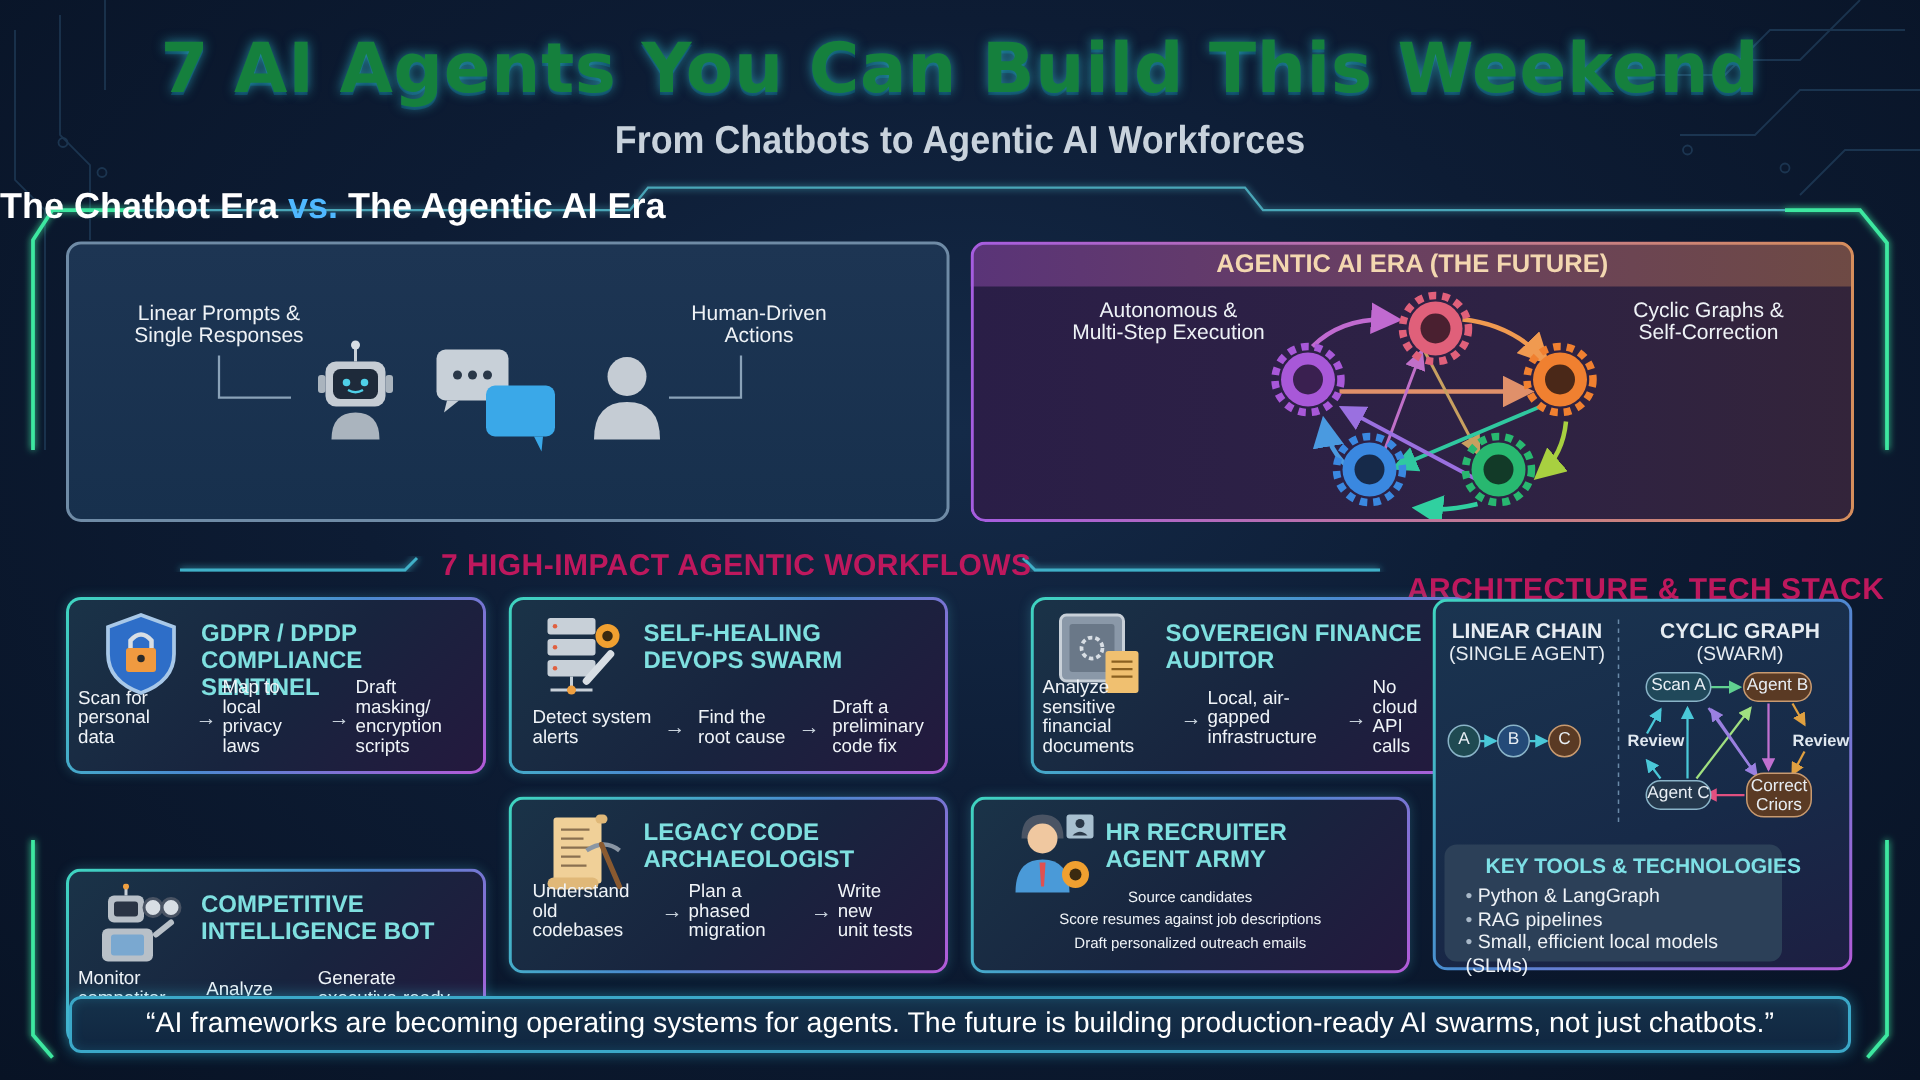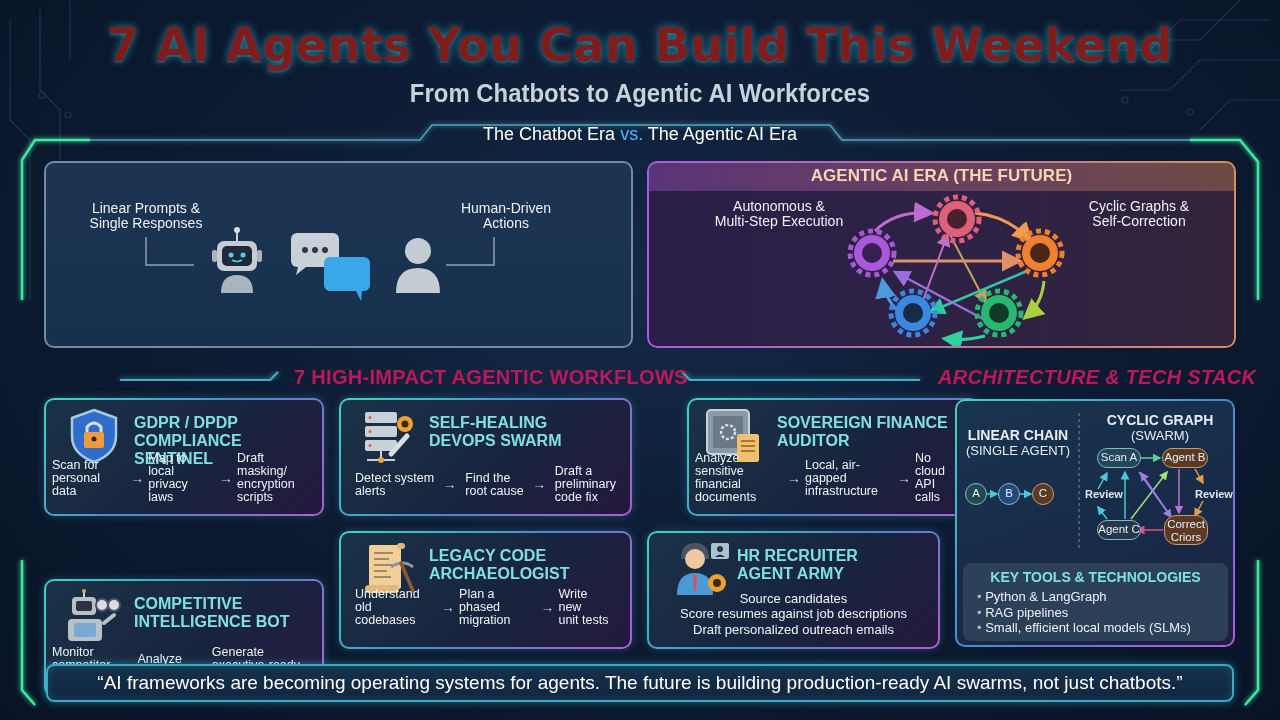--- a/index.html
+++ b/index.html
@@ -7,32 +7,32 @@
   body {
     background: radial-gradient(ellipse at 50% 40%, #142a48 0%, #0d1c34 45%, #081325 100%);
     font-family: "Liberation Sans", sans-serif;
     color: #e8eef5;
     position: relative;
   }
   .circuit { position: absolute; inset: 0; pointer-events: none; opacity: 0.35; }
   .title {
     position: absolute; top: 18px; left: 0; width: 1280px; text-align: center;
     font-family: "DejaVu Sans", sans-serif; font-weight: bold; font-size: 46px;
-    color: #7f1d1d; letter-spacing: 0.5px;
+    color: #15803d; letter-spacing: 0.5px;
     text-shadow: 0 0 8px rgba(60,220,240,0.55), 0 2px 0 #0a3a55;
   }
   .subtitle {
     position: absolute; top: 78px; left: 0; width: 1280px; text-align: center;
     font-family: "Liberation Sans", sans-serif; font-weight: bold; font-size: 26px;
     color: #c8d2dc; transform: scaleX(0.92);
   }
   .frame { position: absolute; inset: 0; pointer-events: none; }
   .era-title {
-    position: absolute; top: 124px; left: 0; width: 1280px; text-align: center;
-    font-weight: normal; font-size: 18px; color: #ffffff;
+    position: absolute; top: 124px; left: 0; width: 1280px; text-align: left;
+    font-weight: bold; font-size: 24px; color: #ffffff;
   }
   .era-title .vs { color: #4fb8ff; }
 
   .panel { position: absolute; border-radius: 10px; overflow: hidden; }
   .panel-past {
     left: 44px; top: 161px; width: 589px; height: 187px;
     border: 2px solid #6f8ba6; background: linear-gradient(180deg, #1d3553 0%, #17304d 100%);
   }
   .panel-future-border {
     position: absolute; left: 647px; top: 161px; width: 589px; height: 187px;
@@ -68,38 +68,38 @@
   .card-icon { position: absolute; left: 18px; top: 8px; width: 60px; height: 56px; }
   .steps {
     position: absolute; left: 6px; right: 6px; bottom: 10px; display: flex;
     align-items: center; justify-content: space-between; font-size: 12.5px; line-height: 13px;
     color: #f0f4f8;
   }
   .steps .step { flex: 0 1 auto; }
   .steps .arrow { color: #c8d2dc; font-size: 14px; padding: 0 4px; }
   .hr-lines {
     position: absolute; left: 0; right: 0; bottom: 10px; text-align: center;
-    font-size: 13px; line-height: 15.5px; color: #f0f4f8;
+    font-size: 10px; line-height: 15.5px; color: #f0f4f8;
   }
 
   .arch-panel {
     position: absolute; left: 955px; top: 399px; width: 280px; height: 248px;
     border-radius: 10px; border: 2px solid transparent;
     background:
       linear-gradient(160deg,#1a3450 0%,#172a48 60%,#1d1f42 100%) padding-box,
       linear-gradient(135deg,#3fd6c0 0%,#4a8ad0 50%,#b45ad8 100%) border-box;
   }
   .arch-sub { position: absolute; font-size: 13px; line-height: 15px; text-align: center; color: #e6ecf2; }
   .arch-sub b { font-size: 14px; }
   .node {
     position: absolute; border-radius: 12px; font-size: 11.5px; text-align: center;
     color: #e8eef4; border: 1.5px solid #8ab4c8;
   }
   .tools-box {
-    position: absolute; left: 963px; top: 563px; width: 265px; height: 78px;
+    position: absolute; left: 963px; top: 563px; width: 225px; height: 78px;
     border-radius: 8px; background: #2c4058;
   }
   .tools-title { position: absolute; left: 0; width: 265px; top: 6px; text-align: center; font-weight: bold; font-size: 14px; color: #7ee0e6; }
   .tools-list { position: absolute; left: 14px; top: 26px; font-size: 13px; line-height: 15.5px; color: #eef2f6; list-style: none; }
   .tools-list li::before { content: "• "; color: #a8b8c8; }
 
   .quote-bar {
     position: absolute; left: 46px; top: 664px; width: 1188px; height: 38px;
     border-radius: 8px; border: 2px solid #3ba8c8;
     background: linear-gradient(180deg,#15314a,#102640);
@@ -253,21 +253,21 @@
     <g>
         <circle cx="266" cy="152" r="18" fill="#3a88e0"></circle>
         <circle cx="266" cy="152" r="10" fill="#162a4a"></circle>
         <circle cx="266" cy="152" r="22" fill="none" stroke="#3a88e0" stroke-width="5" stroke-dasharray="5 4"></circle>
       </g>
   </svg>
 </div>
 <div class="panel-future-border"></div>
 
 <div class="section-head" style="left:294px;top:366px;">7 HIGH-IMPACT AGENTIC WORKFLOWS</div>
-<div class="section-head" style="left:938px;top:366px;font-style:italic;">ARCHITECTURE &amp; TECH STACK</div>
+<div class="section-head" style="left:938px;top:382px;">ARCHITECTURE &amp; TECH STACK</div>
 
 <div class="card" style="left:44px;top:398px;">
   <svg class="card-icon" viewBox="0 0 60 56">
     <path d="M30 2 L52 10 V28 Q52 46 30 54 Q8 46 8 28 V10 Z" fill="#2e6ec8" stroke="#a8c8e8" stroke-width="2.5"></path>
     <rect x="20" y="24" width="20" height="16" rx="2" fill="#f09a40"></rect>
     <path d="M23 24 V19 Q30 11 37 19 V24" stroke="#d8dee4" stroke-width="3" fill="none"></path>
     <circle cx="30" cy="31" r="2.5" fill="#2a2a2a"></circle>
   </svg>
   <div class="card-title">
     <div>GDPR / DPDP</div>
@@ -423,21 +423,21 @@
     <div>AGENT ARMY</div>
   </div>
   <div class="hr-lines">
     <div>Source candidates</div>
     <div>Score resumes against job descriptions</div>
     <div>Draft personalized outreach emails</div>
   </div>
 </div>
 
 <div class="arch-panel">
-  <div class="arch-sub" style="left:6px;top:27px;width:110px;">
+  <div class="arch-sub" style="left:6px;top:12px;width:110px;">
     <b style="display:block;">LINEAR CHAIN</b>
     <span>(SINGLE AGENT)</span>
   </div>
   <div class="arch-sub" style="left:140px;top:12px;width:126px;">
     <b style="display:block;">CYCLIC GRAPH</b>
     <span>(SWARM)</span>
   </div>
   <svg style="position:absolute;left:0;top:0" width="280" height="248">
     <line x1="122" y1="12" x2="122" y2="150" stroke="#6a8aa8" stroke-width="1" stroke-dasharray="3 3"></line>
     <defs>

